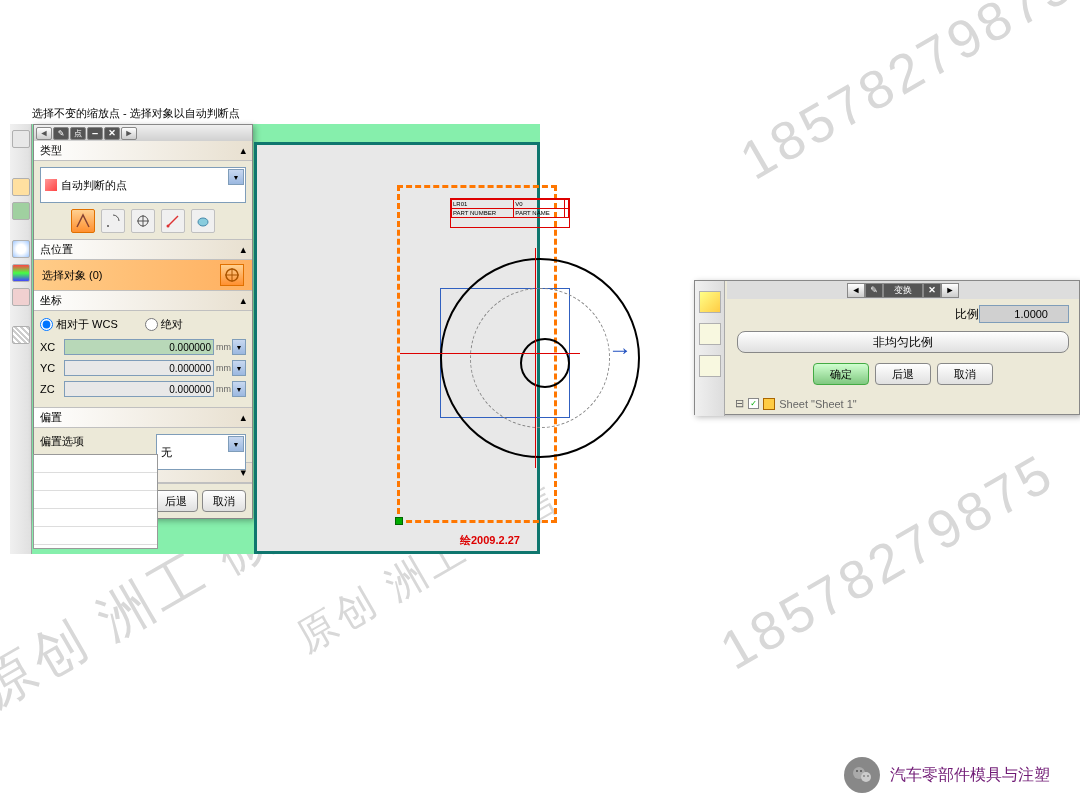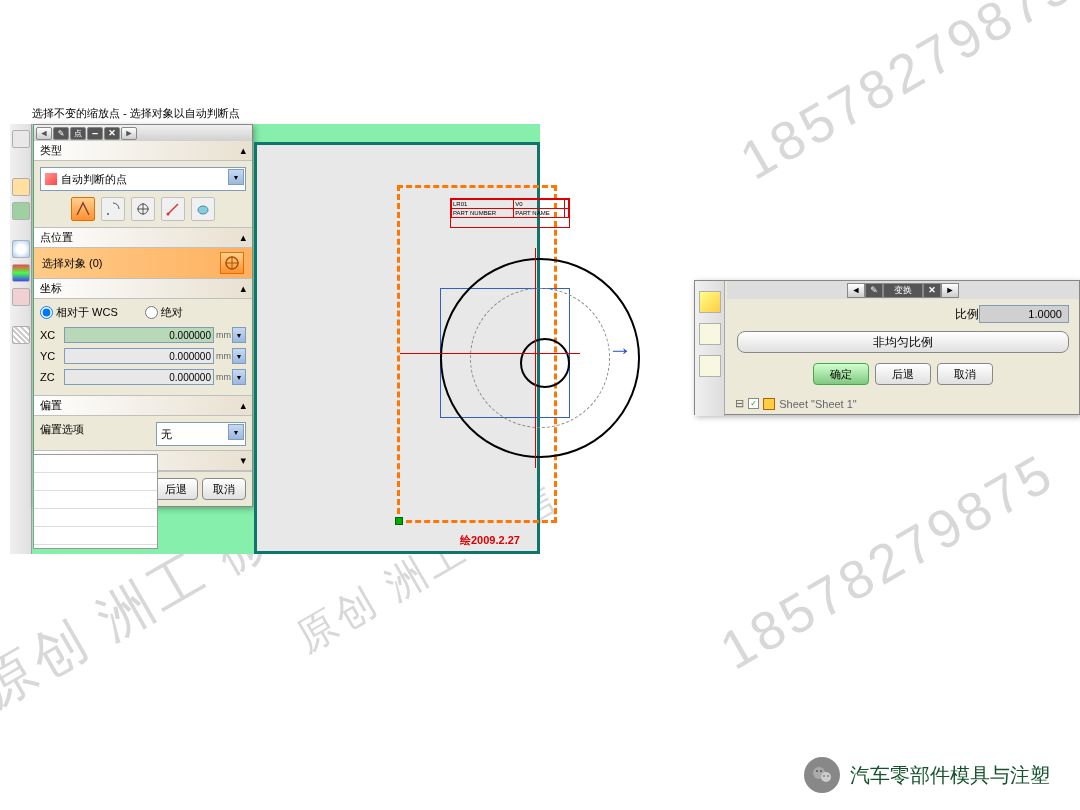--- a/index.html
+++ b/index.html
@@ -12,21 +12,21 @@
 .tb-icon.rainbow{background:linear-gradient(180deg,#f44,#4f4,#44f)}
 .status-line{position:absolute;left:22px;top:-18px;font-size:11px;color:#000}
 .dialog{position:absolute;left:23px;top:0;width:220px;background:#ece9d8;border:1px solid #888;box-shadow:2px 2px 6px rgba(0,0,0,.3)}
 .dlg-titlebar{height:16px;background:linear-gradient(180deg,#f0f0f0,#d0d0d0);display:flex;align-items:center;padding:0 2px;gap:1px}
 .tbar-btn{width:16px;height:13px;background:linear-gradient(180deg,#fff,#ccc);border:1px solid #888;border-radius:2px;display:flex;align-items:center;justify-content:center;font-size:8px;cursor:pointer}
 .tbar-btn.dark{background:#555;color:#fff}
 .tbar-spacer{flex:1}
 .section{border-bottom:1px solid #c0c0c0}
 .sec-header{height:20px;background:linear-gradient(90deg,#fff 0%,#e8e0d0 100%);display:flex;align-items:center;padding:0 6px;font-size:11px;border-bottom:1px solid #c0c0c0;justify-content:space-between}
 .sec-body{padding:6px;background:#ece9d8}
-.combo{width:100%;height:24px;border:1px solid #7f9db9;background:#fff;display:flex;align-items:center;padding:0 4px;position:relative}
+.combo{width:100%;height:36px;border:1px solid #7f9db9;background:#fff;display:flex;align-items:center;padding:0 4px;position:relative}
 .combo-icon{width:12px;height:12px;background:linear-gradient(135deg,#f99,#f44);margin-right:4px}
 .combo-arrow{position:absolute;right:1px;top:1px;width:16px;height:16px;background:linear-gradient(180deg,#c8d8f0,#9bb8e0);border:1px solid #7f9db9;display:flex;align-items:center;justify-content:center;font-size:7px}
 .icon-row{display:flex;gap:6px;justify-content:center;margin-top:6px}
 .tool-icon{width:24px;height:24px;border:1px solid #c0c0c0;background:#f0f0f0;display:flex;align-items:center;justify-content:center;border-radius:2px}
 .tool-icon.active{background:linear-gradient(180deg,#ffd090,#ff9030);border-color:#e07000}
 .tool-icon svg{width:16px;height:16px}
 .sel-row{display:flex;align-items:center;height:22px}
 .sel-lbl{flex:1;font-size:11px}
 .target-btn{width:24px;height:22px;background:linear-gradient(180deg,#ffd090,#ff9030);border:1px solid #e07000;display:flex;align-items:center;justify-content:center}
 .radio-row{display:flex;gap:27px;margin-bottom:6px;align-items:center}
@@ -59,28 +59,28 @@
 .bottom-panel div{height:18px;border-bottom:1px solid #ddd}
 .arrow-icon{position:absolute;left:608px;top:333px;color:#2050c0;font-size:24px;z-index:3}
 .second-dialog{position:absolute;left:694px;top:280px;width:386px;height:135px;background:#ece9d8;border:1px solid #888;box-shadow:2px 2px 6px rgba(0,0,0,.3);z-index:3}
 .sd-left-tb{position:absolute;left:0;top:0;width:30px;height:135px;background:linear-gradient(90deg,#f0f0f0,#ddd);border-right:1px solid #aaa}
 .sd-tb-icon{width:22px;height:22px;margin:10px 4px;border:1px solid #b0b0b0;background:#f8f8e0}
 .sd-main{position:absolute;left:32px;top:0;width:352px;height:135px}
 .sd-titlebar{height:18px;background:#ddd;display:flex;align-items:center;justify-content:center;gap:0;padding:0 40px}
 .sd-tbtn{width:18px;height:15px;background:linear-gradient(180deg,#fff,#ccc);border:1px solid #888;font-size:9px;display:flex;align-items:center;justify-content:center}
 .sd-tbtn.dark{background:#555;color:#fff}
 .sd-row1{display:flex;align-items:center;padding:6px 10px;justify-content:flex-end}
-.sd-scale-val{width:90px;height:18px;border:1px solid #7f9db9;background:#d0d0d0;text-align:right;padding-right:6px;line-height:16px;font-size:11px}
+.sd-scale-val{width:90px;height:18px;border:1px solid #7f9db9;background:#d0d0d0;text-align:right;padding-right:20px;line-height:16px;font-size:11px}
 .sd-wide-btn{margin:2px 10px;height:22px;border:1px solid #888;border-radius:8px;background:linear-gradient(180deg,#fff,#e0e0e0);display:flex;align-items:center;justify-content:center;font-size:12px}
 .sd-btns{display:flex;gap:6px;justify-content:center;padding:8px}
 .sd-tree{padding:4px 8px;font-size:11px;color:#666;display:flex;align-items:center;gap:4px}
 .checkbox-icon{width:11px;height:11px;border:1px solid #888;background:#fff;display:inline-flex;align-items:center;justify-content:center;font-size:8px;color:#0a0}
 .caption-bar{position:absolute;left:0;bottom:0;width:1080px;height:70px;display:flex;align-items:center;justify-content:flex-end;padding-right:30px;gap:10px;z-index:5}
 .wechat-icon{width:36px;height:36px;border-radius:50%;background:#888;display:flex;align-items:center;justify-content:center;color:#fff;font-size:18px}
-.caption-text{color:#14532d;font-size:20px}
+.caption-text{color:#701a75;font-size:16px}
 .chevron{font-size:9px;color:#555}
 .x-icon{color:#fff;font-weight:bold;font-size:9px}
 .minus-icon{color:#fff;font-weight:bold;font-size:11px}
 </style>
 </head>
 <body>
 
 <div class="watermark" style="left:720px;top:40px">18578279875</div>
 <div class="watermark" style="left:700px;top:530px">18578279875</div>
 <div class="watermark" style="left:-40px;top:560px">原创 洲工 微信</div>

